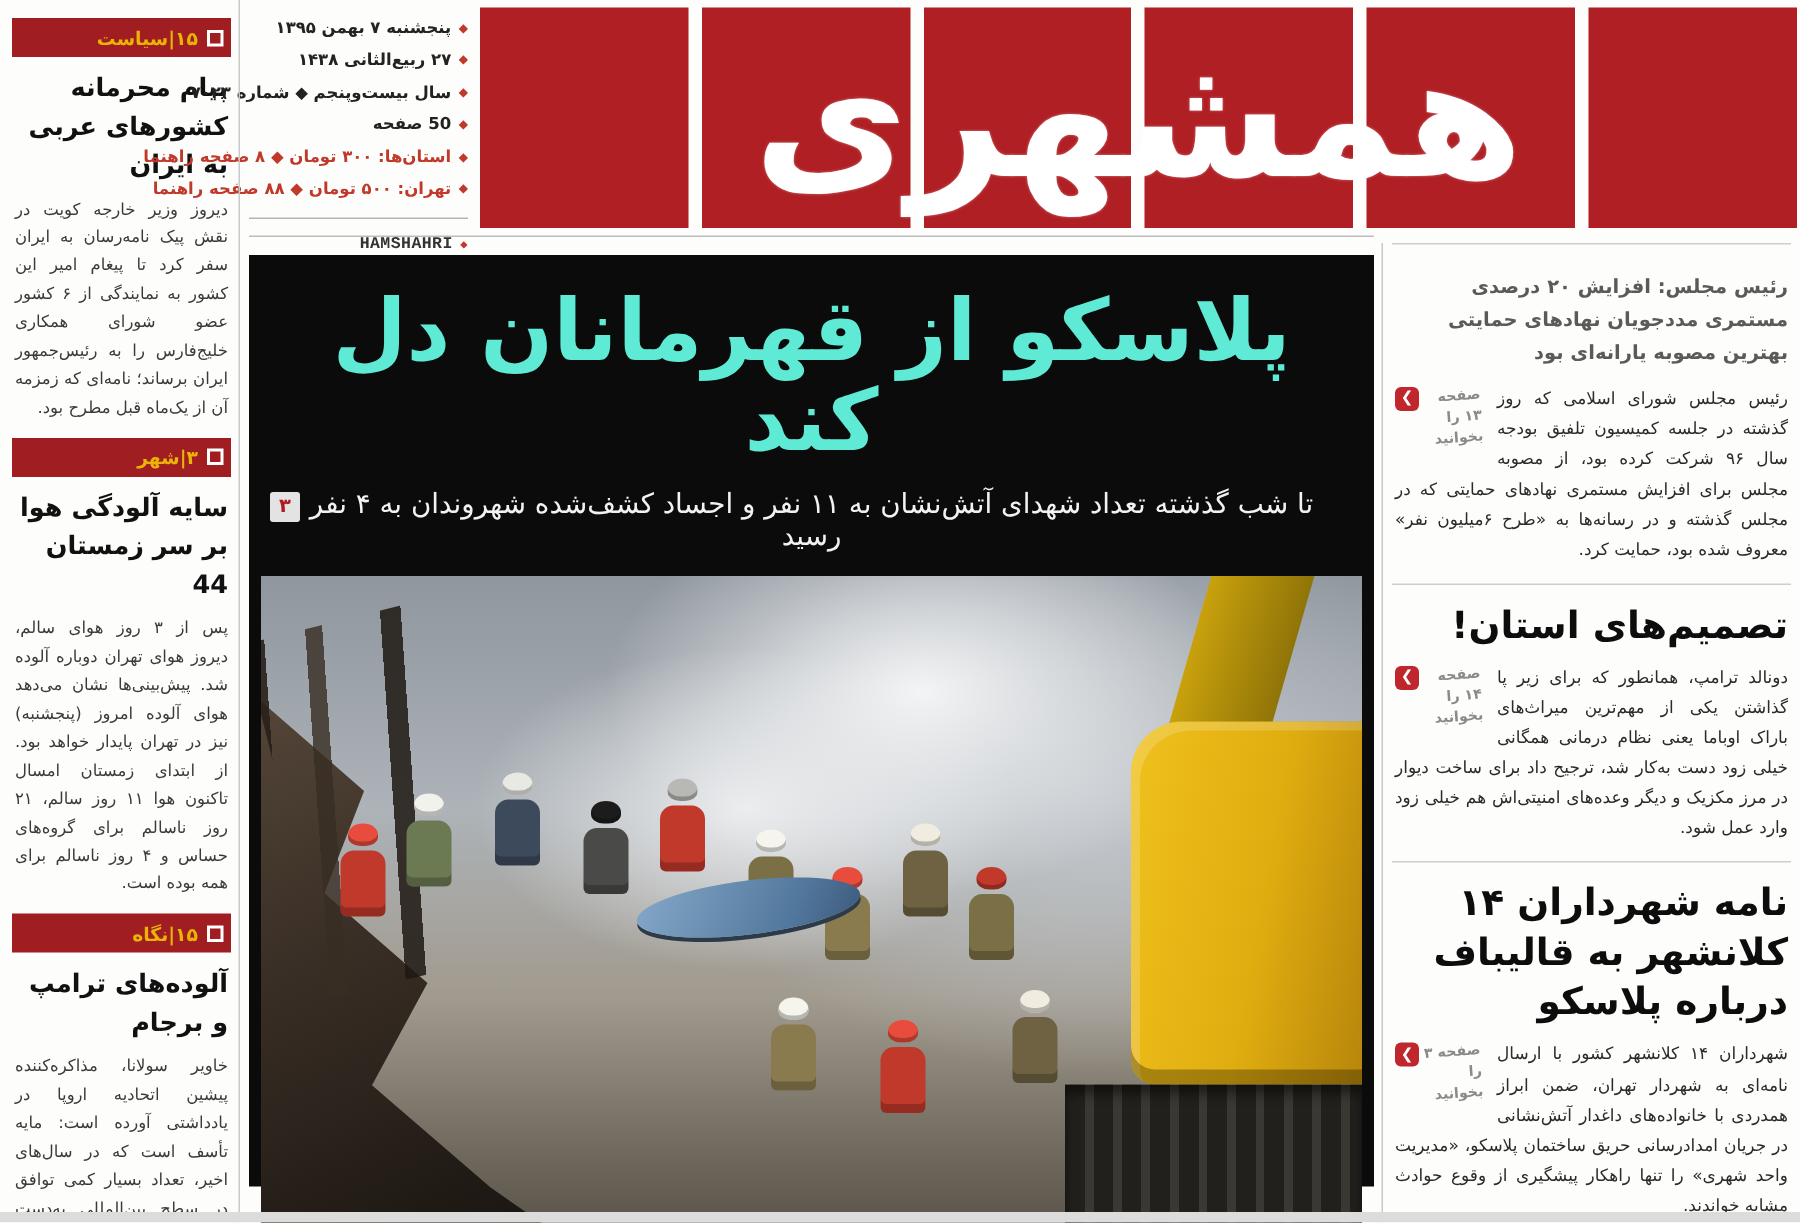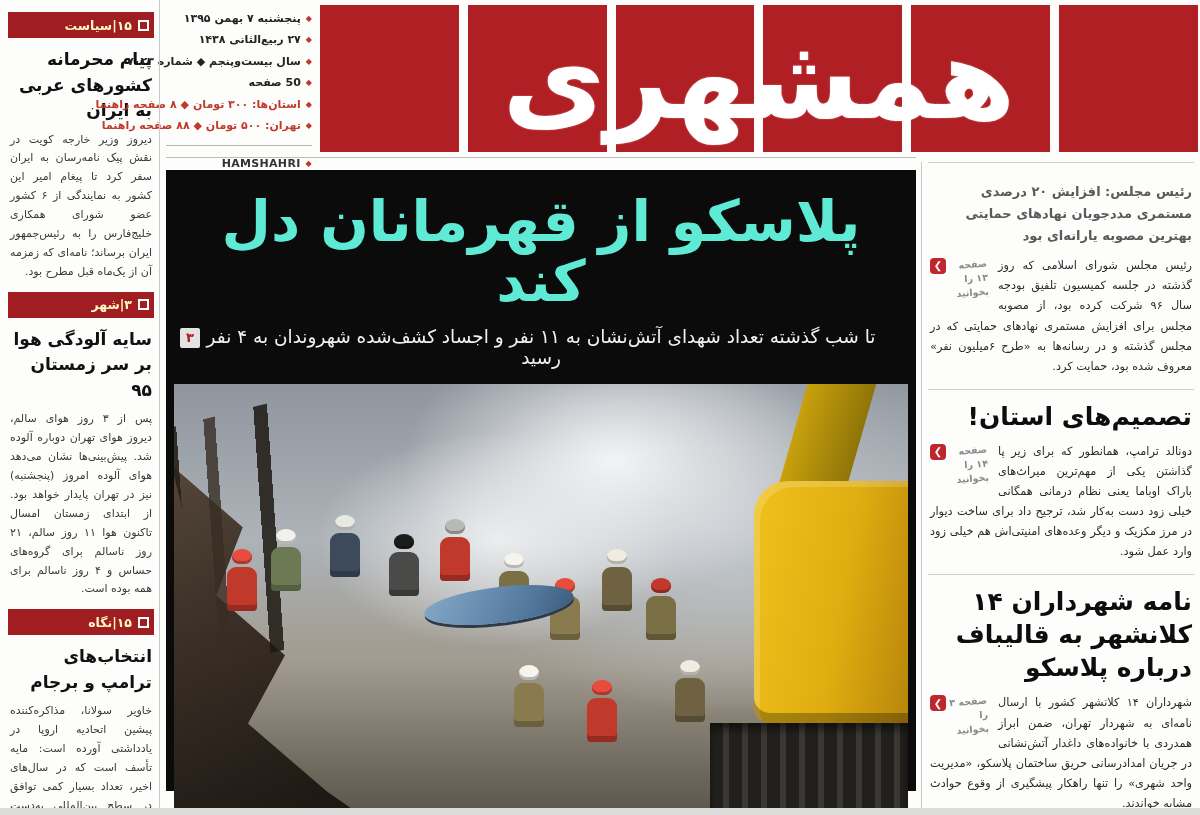--- a/index.html
+++ b/index.html
@@ -10,36 +10,36 @@
   
   .vrule { position:absolute; width:1px; background:#c9c9c9; }
   .vrule.sidebar-edge { left:159px; top:0; height:815px; }
   .vrule.main-edge { left:921px; top:162px; height:653px; }
   .hrule-masthead { position:absolute; left:166px; top:157px; width:750px; height:1px; background:#bdbdbd; }
   .bottom-strip { position:absolute; left:0; bottom:0; width:1200px; height:7px; background:#dcdcda; }
 
   
   .sidebar { position:absolute; left:8px; top:12px; width:146px; direction:rtl; }
   .sb-section { margin-bottom:10px; }
-  .sb-bar { display:flex; align-items:center; gap:6px; background:#a01d21; color:#fef9c3;
+  .sb-bar { display:flex; align-items:center; gap:6px; background:#a01d21; color:#eab308;
             height:26px; padding:0 5px; font-size:12.5px; font-weight:bold; }
   .sb-square { width:11px; height:11px; border:2.5px solid #fff; background:transparent; flex:0 0 auto; }
   .sb-title { font-size:17px; font-weight:bold; color:#111; line-height:1.5; margin:9px 2px 7px; }
   .sb-body { font-size:11px; color:#3a3a3a; line-height:1.72; text-align:justify; margin:4px 2px; }
 
   
   .dateline { position:absolute; left:166px; top:8px; width:146px; }
   .dl-fa { direction:rtl; }
   .dl-line { display:flex; align-items:center; gap:5px; font-size:11px; font-weight:bold;
              color:#222; line-height:1.95; white-space:nowrap; }
   .dl-line .dmd { color:#c0392b; font-size:8px; flex:0 0 auto; }
   .dl-line.price { color:#c0392b; }
   .dl-div { border-top:1px solid #b5b5b5; margin:8px 0 7px; }
   .dl-en { direction:ltr; text-align:right; }
-  .dl-en .dl-line { justify-content:flex-end; color:#333; letter-spacing:.3px; }
+  .dl-en .dl-line { justify-content:flex-end; color:#333; letter-spacing:.3px;font-family:Liberation Mono, monospace; }
 
   
   .masthead { position:absolute; left:320px; top:5px; width:878px; height:147px; }
   .mh-blocks { position:absolute; inset:0; display:flex; gap:9px; }
   .mh-blocks div { flex:1; background:#b01f24; }
   .mh-logo { position:absolute; inset:0; display:flex; align-items:center; justify-content:center;
              direction:rtl; color:#fff; font-size:112px; font-weight:bold; line-height:1;
              text-shadow:0 0 2px rgba(255,255,255,.4); }
 
   
@@ -114,30 +114,30 @@
       </div>
       <div class="sb-title">پیام محرمانه کشورهای عربی به ایران</div>
       <div class="sb-body">دیروز وزیر خارجه کویت در نقش پیک نامه‌رسان به ایران سفر کرد تا پیغام امیر این کشور به نمایندگی از ۶ کشور عضو شورای همکاری خلیج‌فارس را به رئیس‌جمهور ایران برساند؛ نامه‌ای که زمزمه آن از یک‌ماه قبل مطرح بود.</div>
     </div>
 
     <div class="sb-section">
       <div class="sb-bar">
         <span class="sb-square"></span>
         <span>۳|شهر</span>
       </div>
-      <div class="sb-title">سایه آلودگی هوا بر سر زمستان ۹۵</div>
+      <div class="sb-title">سایه آلودگی هوا بر سر زمستان 44</div>
       <div class="sb-body">پس از ۳ روز هوای سالم، دیروز هوای تهران دوباره آلوده شد. پیش‌بینی‌ها نشان می‌دهد هوای آلوده امروز (پنجشنبه) نیز در تهران پایدار خواهد بود. از ابتدای زمستان امسال تاکنون هوا ۱۱ روز سالم، ۲۱ روز ناسالم برای گروه‌های حساس و ۴ روز ناسالم برای همه بوده است.</div>
     </div>
 
     <div class="sb-section">
       <div class="sb-bar">
         <span class="sb-square"></span>
         <span>۱۵|نگاه</span>
       </div>
-      <div class="sb-title">انتخاب‌های ترامپ و برجام</div>
+      <div class="sb-title">آلوده‌های ترامپ و برجام</div>
       <div class="sb-body">خاویر سولانا، مذاکره‌کننده پیشین اتحادیه اروپا در یادداشتی آورده است: مایه تأسف است که در سال‌های اخیر، تعداد بسیار کمی توافق در سطح بین‌المللی به‌دست آمده است.</div>
     </div>
 
   </div>
 
   <div class="dateline">
     <div class="dl-fa">
       <div class="dl-line">
         <span class="dmd">◆</span>
         <span>پنجشنبه ۷ بهمن ۱۳۹۵</span>

